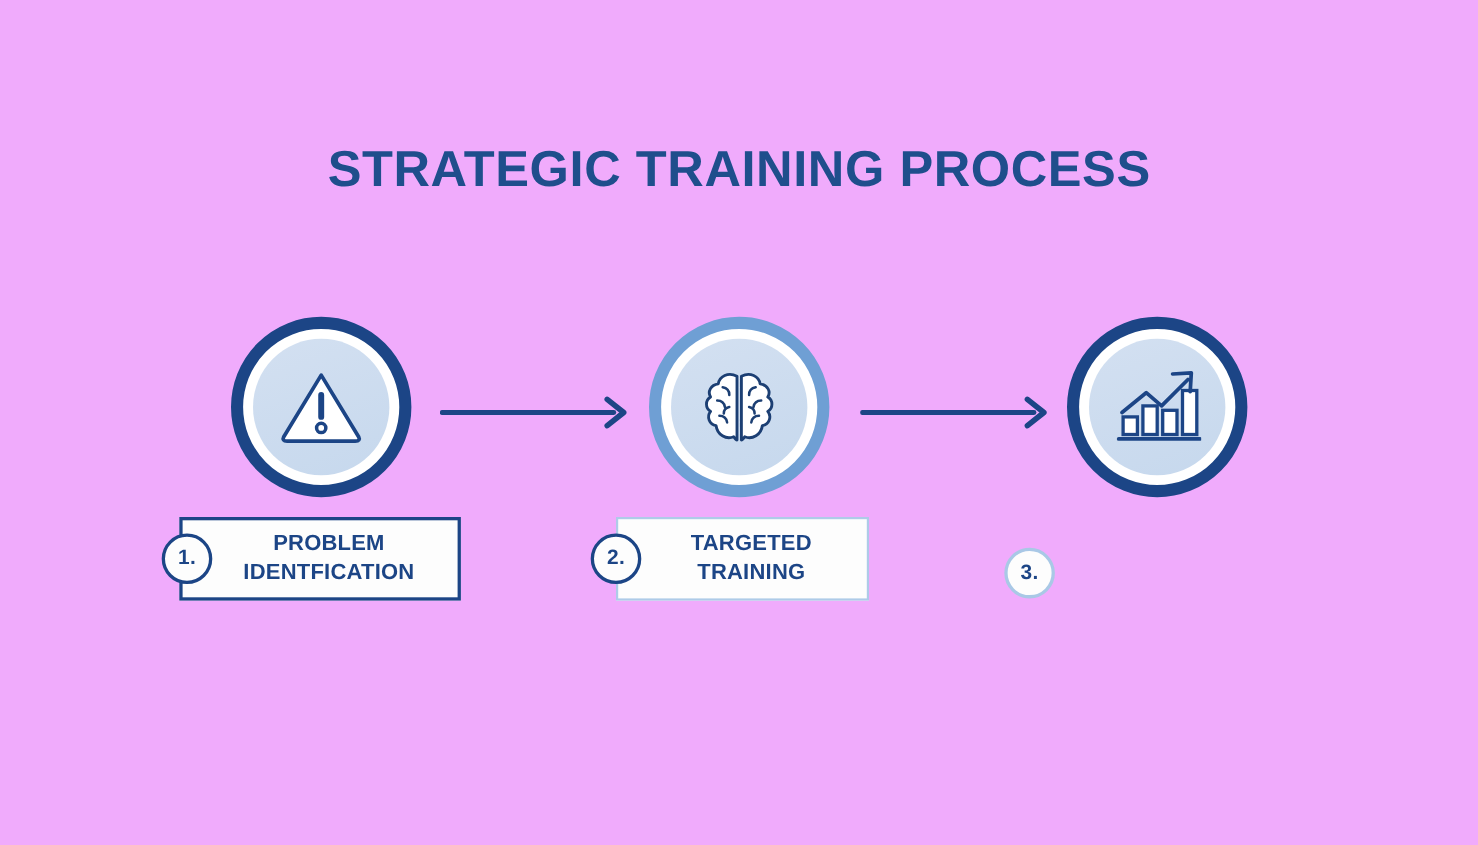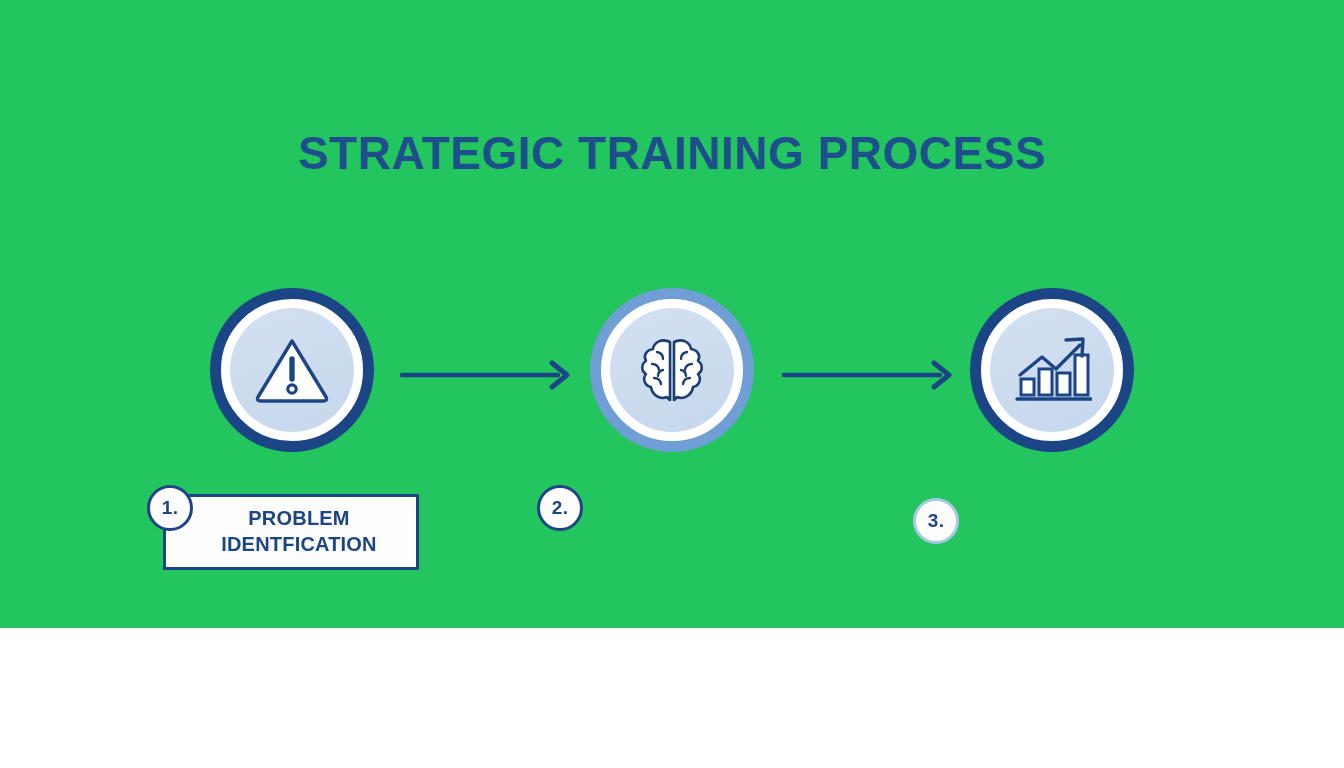--- a/index.html
+++ b/index.html
@@ -7,22 +7,22 @@
     margin: 0;
     padding: 0;
     background: #ffffff;
   }
   body {
     font-family: "Liberation Sans", sans-serif;
   }
   #canvas {
     position: relative;
     width: 1344px;
-    height: 628px;
-    background: #22c55e;
+    height: 768px;
+    background: #f0abfc;
     overflow: hidden;
   }
 
   
   #title {
     position: absolute;
     left: 0;
     top: 126px;
     width: 1344px;
     text-align: center;
@@ -68,21 +68,20 @@
 
   
   .label-box {
     position: absolute;
     box-sizing: border-box;
     background: #fdfdfd;
     display: flex;
     align-items: center;
     justify-content: center;
     text-align: center;
-    margin-top: 24px;
   }
   .label-box.dark  { border: 3px solid #1c4586; }
   .label-box.light { border: 2px solid #aecbe8; }
 
   .label-text {
     font-size: 20px;
     font-weight: bold;
     line-height: 1.28;
     letter-spacing: 0.2px;
     color: #1c4586;
@@ -166,20 +165,26 @@
             <path d="M52 18 q-6 1 -6 7"></path>
             <path d="M57 30 q-6 0 -7 6"></path>
             <path d="M55 44 q-6 0 -7 6"></path>
             <path d="M46 36 q5 1 5 6"></path>
           </g>
         </svg>
       </span>
     </div>
   </div>
 
+  <div class="label-box light" style="left:560px; top:470px; width:230px; height:76px;">
+    <div class="label-text">
+      <div>TARGETED</div>
+      <div>TRAINING</div>
+    </div>
+  </div>
 
   <div class="badge dark" style="left:537px; top:485px;">
     <span>2.</span>
   </div>
 
   <div class="arrow" style="left:782px; top:360px; width:172px;">
     <svg width="172" height="30" viewBox="0 0 172 30">
       <line x1="2" y1="15" x2="158" y2="15" stroke="#1c4586" stroke-width="4.4" stroke-linecap="round"></line>
       <polyline points="152,3 167,15 152,27" fill="none" stroke="#1c4586" stroke-width="5" stroke-linecap="round" stroke-linejoin="round"></polyline>
     </svg>

